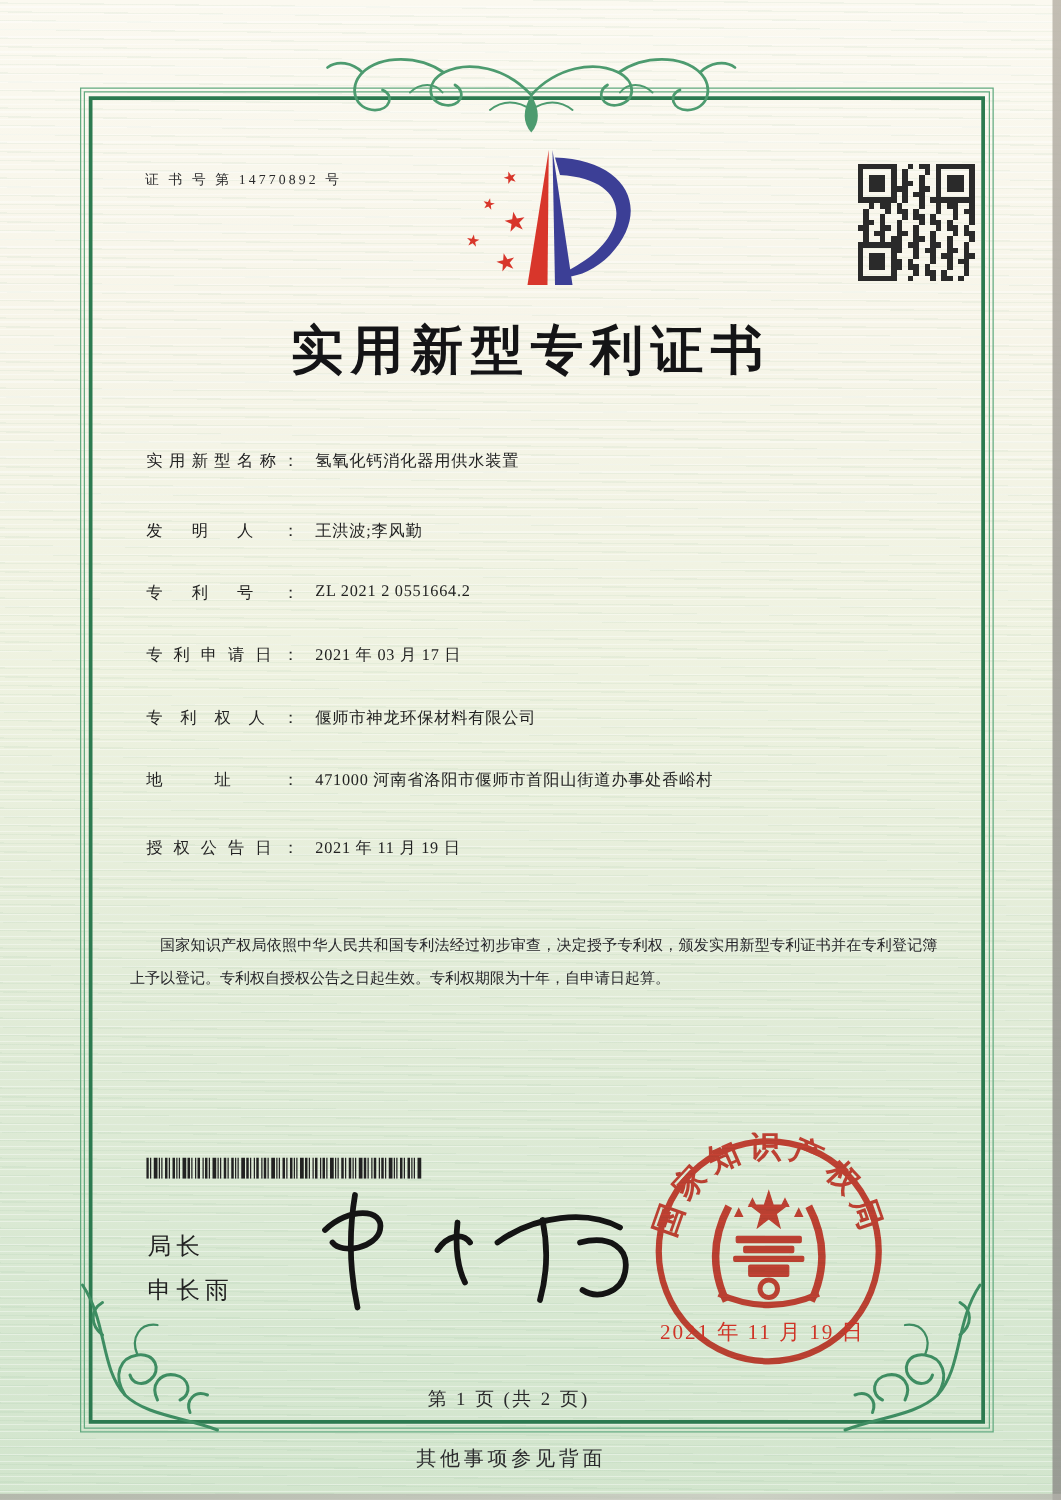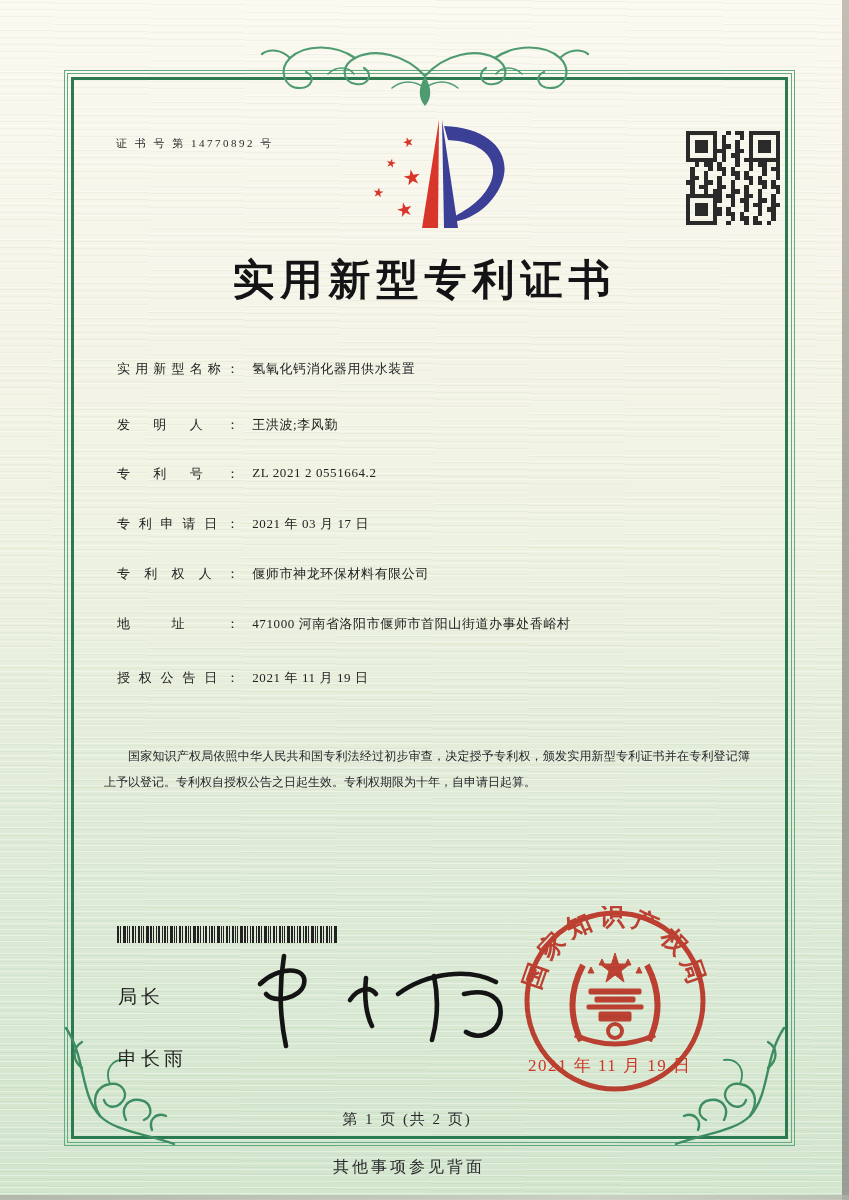--- a/index.html
+++ b/index.html
@@ -47,21 +47,21 @@
   .field-group2{position:absolute;left:450px;top:0;}
   .field-group2 .flabel{width:104px;}
 
   .paragraphs{position:absolute;left:104px;top:744px;width:646px;
     font-size:12px;line-height:25.8px;text-align:justify;color:#26262a;}
   .paragraphs p{margin:0;text-indent:2em;}
 
   .barcode{position:absolute;left:117px;top:926px;}
 
   .signer-role{position:absolute;left:118px;top:984px;font-size:19px;letter-spacing:4px;color:#222;}
-  .signer-name{position:absolute;left:118px;top:1019px;font-size:19px;letter-spacing:4px;color:#222;margin-top:27px;}
+  .signer-name{position:absolute;left:118px;top:1019px;font-size:19px;letter-spacing:4px;color:#222;}
   .signature{position:absolute;left:238px;top:942px;}
 
   .seal{position:absolute;left:520px;top:906px;opacity:.93;mix-blend-mode:multiply;}
   .seal-date{position:absolute;left:528px;top:1054px;width:180px;
     font-size:17px;color:#cf3427;letter-spacing:1.5px;white-space:nowrap;}
 
   .page-number{position:absolute;left:0;top:1110px;width:814px;text-align:center;
     font-size:15px;letter-spacing:2px;color:#2a2a2c;}
   .back-note{position:absolute;left:0;top:1157px;width:818px;text-align:center;
     font-size:16px;letter-spacing:3px;color:#2a2a2c;}

